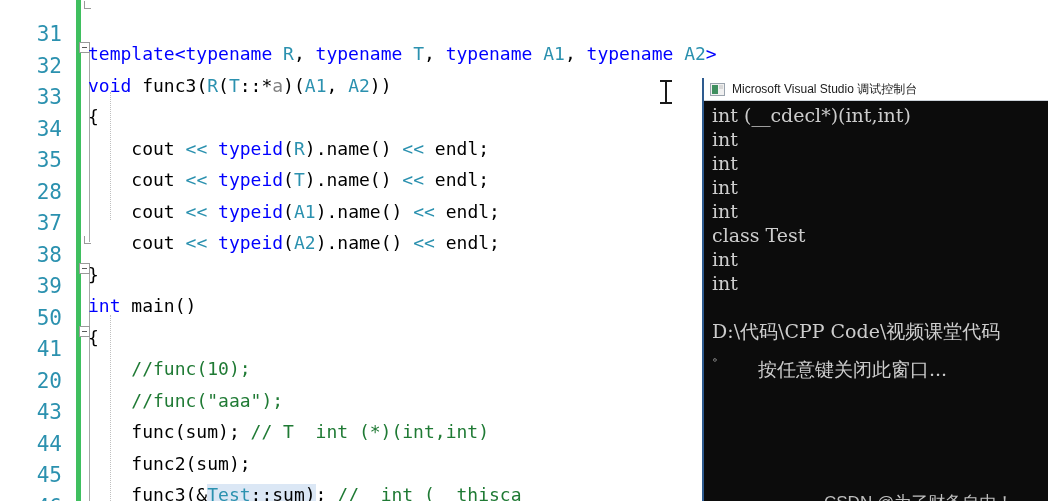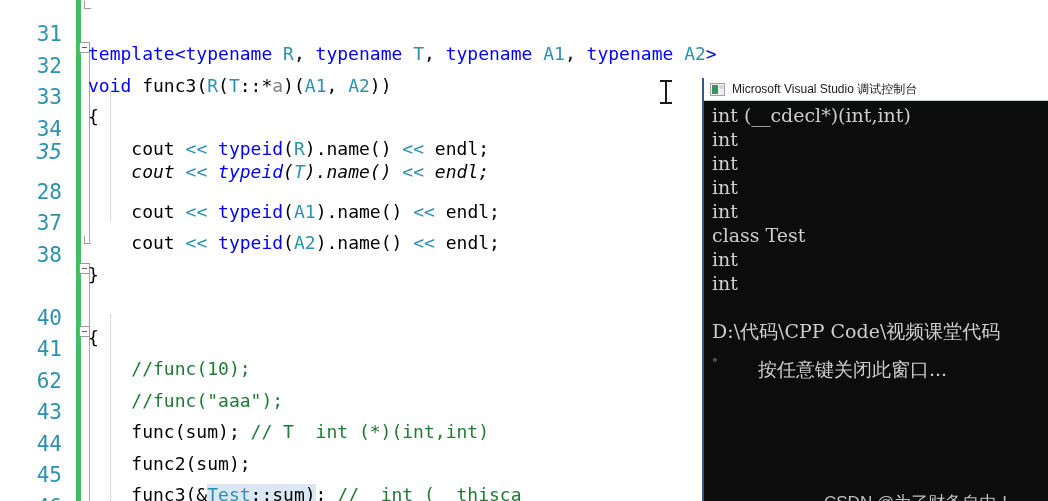--- a/index.html
+++ b/index.html
@@ -239,53 +239,57 @@
     <div class="code-line" style="top:63px;padding-left:12px;">
       <span class="gutter-num">33</span>
       <span class="code-text"><span class="plain">{</span></span>
     </div>
 
     <div class="code-line" style="top:94.5px;">
       <span class="gutter-num">34</span>
       <span class="code-text"><span class="plain">    cout </span><span class="type">&lt;&lt;</span><span class="plain"> </span><span class="kw">typeid</span><span class="plain">(</span><span class="type">R</span><span class="plain">).name() </span><span class="type">&lt;&lt;</span><span class="plain"> endl;</span></span>
     </div>
 
-    <div class="code-line" style="top:118px;font-style:italic;">
+    <div class="code-line" style="top:126px;">
       <span class="gutter-num">35</span>
       <span class="code-text"><span class="plain">    cout </span><span class="type">&lt;&lt;</span><span class="plain"> </span><span class="kw">typeid</span><span class="plain">(</span><span class="type">T</span><span class="plain">).name() </span><span class="type">&lt;&lt;</span><span class="plain"> endl;</span></span>
     </div>
 
     <div class="code-line" style="top:157.5px;">
       <span class="gutter-num">28</span>
       <span class="code-text"><span class="plain">    cout </span><span class="type">&lt;&lt;</span><span class="plain"> </span><span class="kw">typeid</span><span class="plain">(</span><span class="type">A1</span><span class="plain">).name() </span><span class="type">&lt;&lt;</span><span class="plain"> endl;</span></span>
     </div>
 
     <div class="code-line" style="top:189px;">
       <span class="gutter-num">37</span>
       <span class="code-text"><span class="plain">    cout </span><span class="type">&lt;&lt;</span><span class="plain"> </span><span class="kw">typeid</span><span class="plain">(</span><span class="type">A2</span><span class="plain">).name() </span><span class="type">&lt;&lt;</span><span class="plain"> endl;</span></span>
     </div>
 
     <div class="code-line" style="top:220.5px;">
       <span class="gutter-num">38</span>
       <span class="code-text"><span class="plain">}</span></span>
     </div>
 
+    <div class="code-line" style="top:252px;">
+      <span class="gutter-num">39</span>
+      <span class="code-text"><span class="kw">int</span><span class="plain"> main()</span></span>
+    </div>
 
     <div class="code-line" style="top:283.5px;">
-      <span class="gutter-num">40</span>
+      <span class="gutter-num">50</span>
       <span class="code-text"><span class="plain">{</span></span>
     </div>
 
     <div class="code-line" style="top:315px;">
       <span class="gutter-num">41</span>
       <span class="code-text"><span class="plain">    </span><span class="comment">//func(10);</span></span>
     </div>
 
     <div class="code-line" style="top:346.5px;">
-      <span class="gutter-num">62</span>
+      <span class="gutter-num">20</span>
       <span class="code-text"><span class="plain">    </span><span class="comment">//func("aaa");</span></span>
     </div>
 
     <div class="code-line" style="top:378px;">
       <span class="gutter-num">43</span>
       <span class="code-text"><span class="plain">    func(sum); </span><span class="comment">// T  int (*)(int,int)</span></span>
     </div>
 
     <div class="code-line" style="top:409.5px;">
       <span class="gutter-num">44</span>

